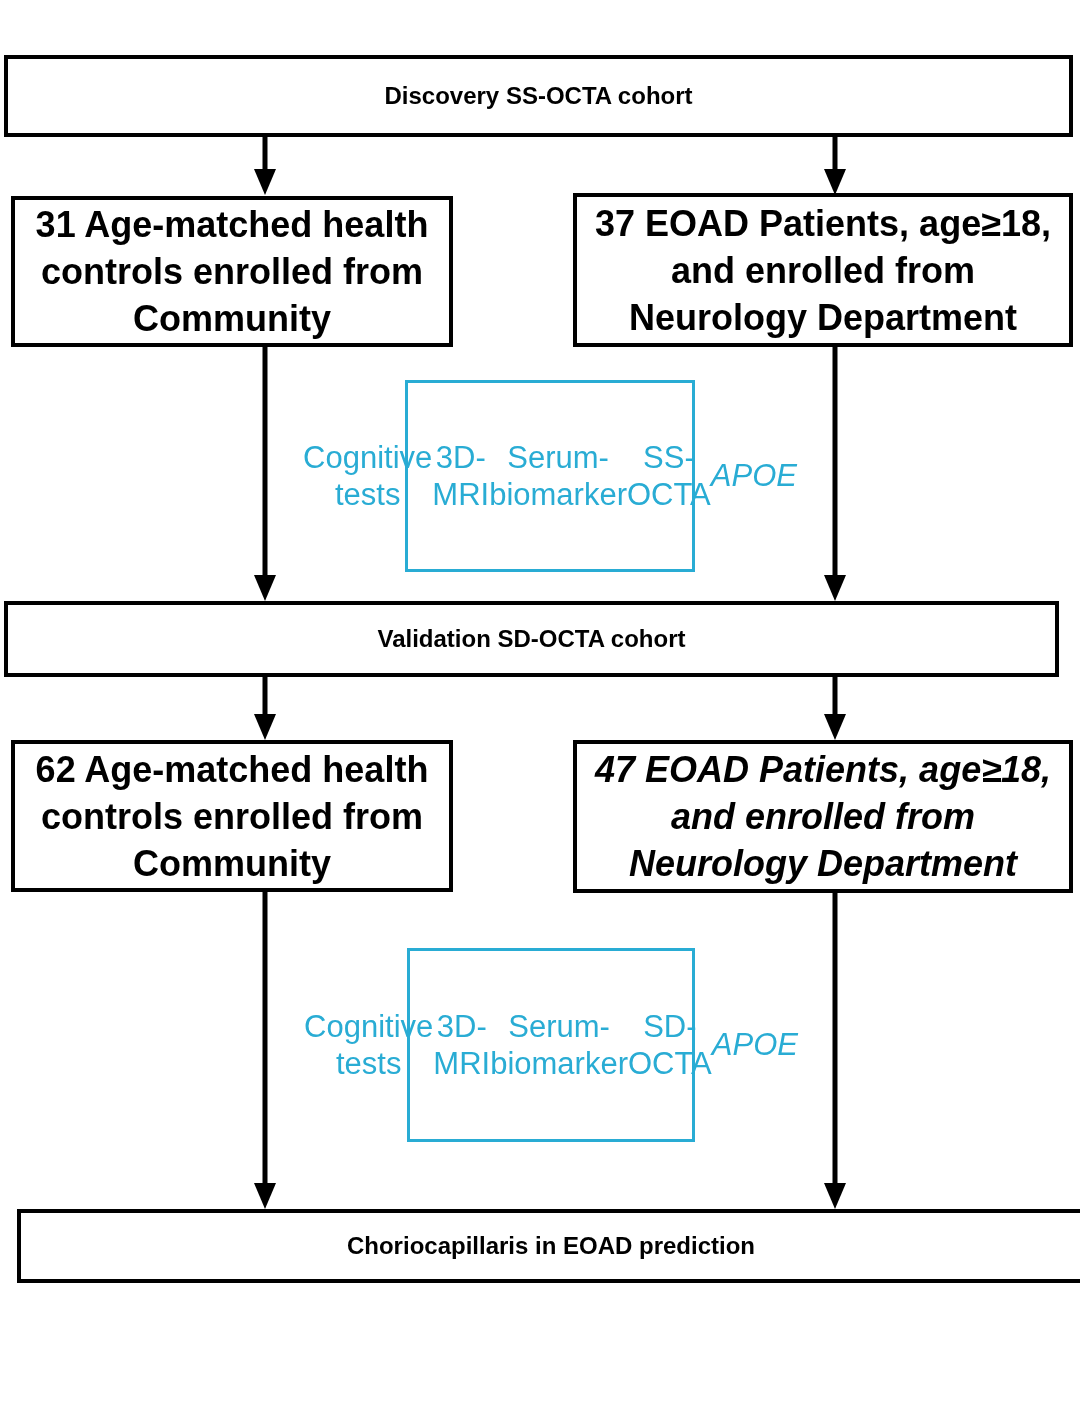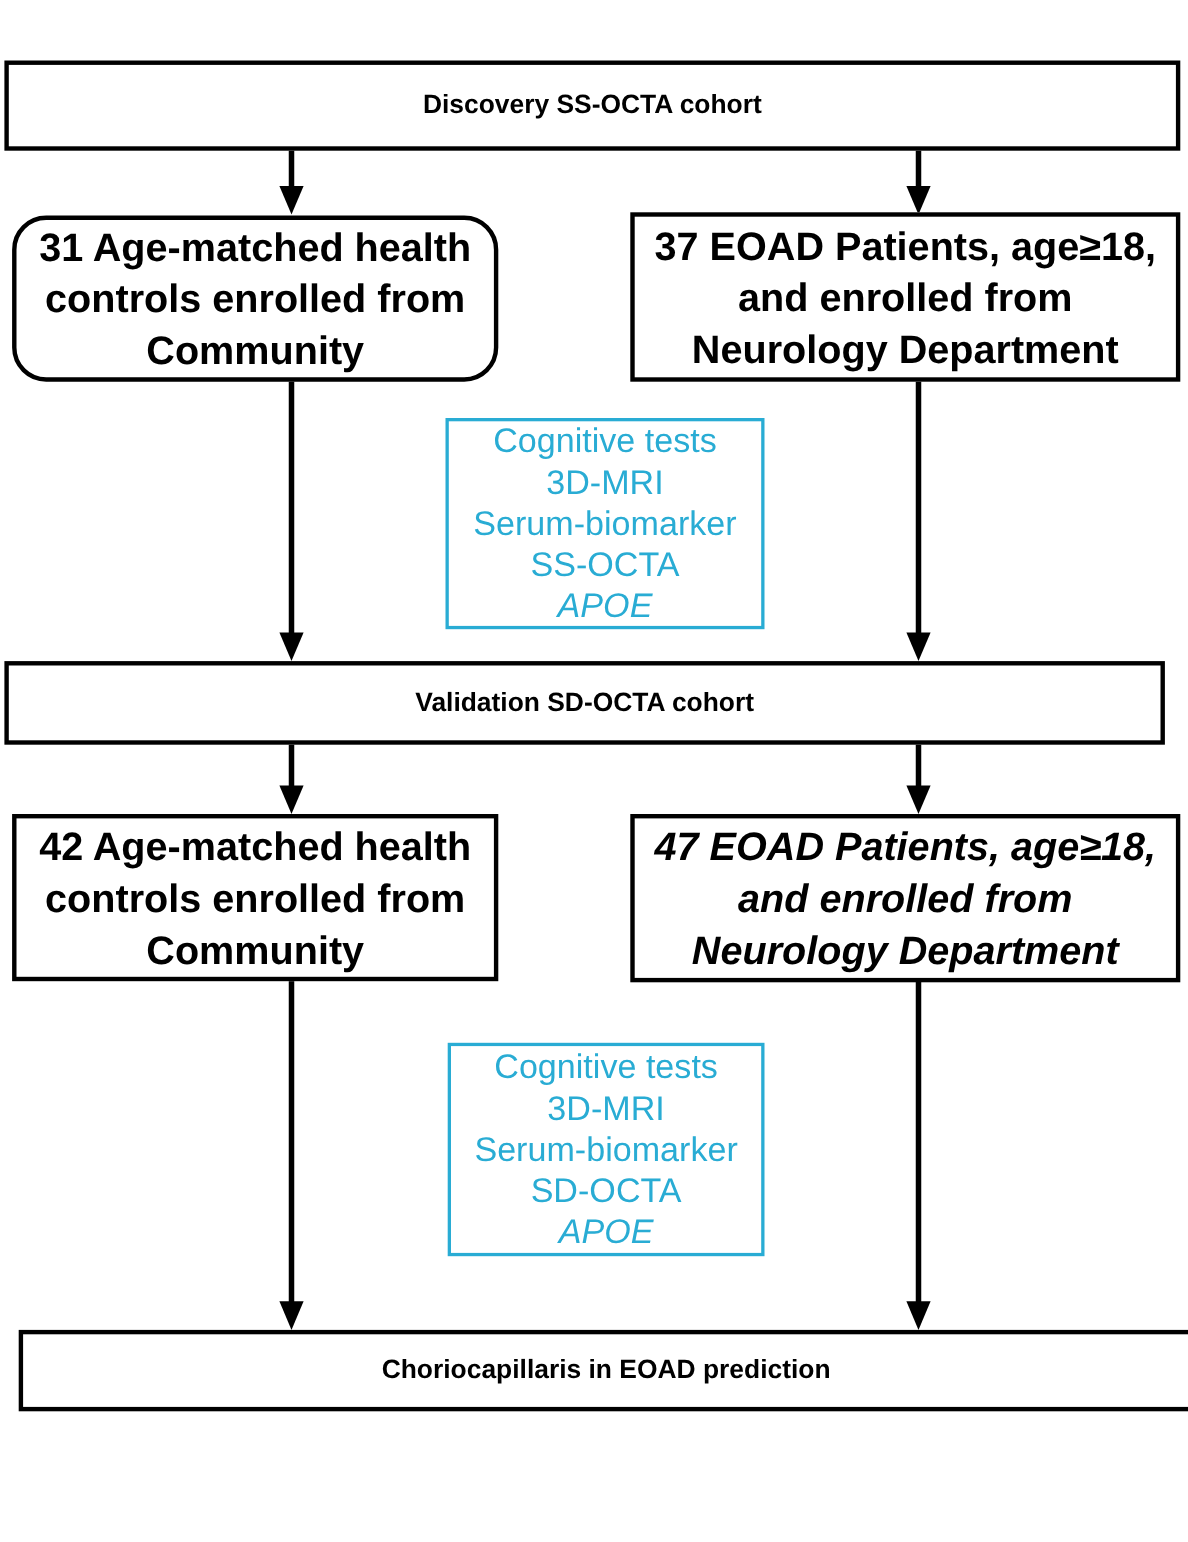--- a/index.html
+++ b/index.html
@@ -29,21 +29,21 @@
   .banner-label{
     font-weight:bold;font-size:24px;line-height:1.2;
     letter-spacing:0px;
   }
   .multiline{font-weight:bold;font-size:36px;line-height:47px;}
 
   .tests-box{
     position:absolute;
     border:3px solid var(--accent);
     background:var(--paper);
-    display:flex;flex-direction:column;
+    display:flex;flex-direction:row;
     align-items:center;justify-content:center;
     text-align:center;
     color:var(--accent);
     font-size:31px;line-height:37.5px;font-weight:400;
   }
   .tests-box .italic{font-style:italic;}
 
   .arrow{position:absolute;width:22px;}
   .arrow .stem{
     position:absolute;top:0;bottom:23px;left:50%;
@@ -54,21 +54,21 @@
     position:absolute;bottom:0;left:50%;
     transform:translateX(-50%);
     width:0;height:0;
     border-left:11px solid transparent;
     border-right:11px solid transparent;
     border-top:26px solid var(--ink);
   }
 
   
   #box-discovery{left:4px;top:55px;width:1069px;height:82px;}
-  #box-hc1{left:11px;top:196px;width:442px;height:151px;border-radius:31px;}
+  #box-hc1{left:11px;top:196px;width:442px;height:151px;}
   #box-eoad1{left:573px;top:193px;width:500px;height:154px;}
   #tests1{left:405px;top:380px;width:290px;height:192px;}
   #box-validation{left:4px;top:601px;width:1055px;height:76px;}
   #box-hc2{left:11px;top:740px;width:442px;height:152px;}
   #box-eoad2{left:573px;top:740px;width:500px;height:153px;font-style:italic;}
   #tests2{left:407px;top:948px;width:288px;height:194px;}
   #box-final{left:17px;top:1209px;width:1068px;height:74px;}
 
   #a-left-1{left:254px;top:137px;height:58px;}
   #a-right-1{left:824px;top:137px;height:58px;}
@@ -132,21 +132,21 @@
   <div class="arrow" id="a-left-3">
     <div class="stem"></div>
     <div class="head"></div>
   </div>
   <div class="arrow" id="a-right-3">
     <div class="stem"></div>
     <div class="head"></div>
   </div>
 
   <div class="node" id="box-hc2">
-    <div class="multiline">42 Age-matched health</div>
+    <div class="multiline">62 Age-matched health</div>
     <div class="multiline">controls enrolled from</div>
     <div class="multiline">Community</div>
   </div>
   <div class="node" id="box-eoad2">
     <div class="multiline">47 EOAD Patients, age≥18,</div>
     <div class="multiline">and enrolled from</div>
     <div class="multiline">Neurology Department</div>
   </div>
 
   <div class="tests-box" id="tests2">

